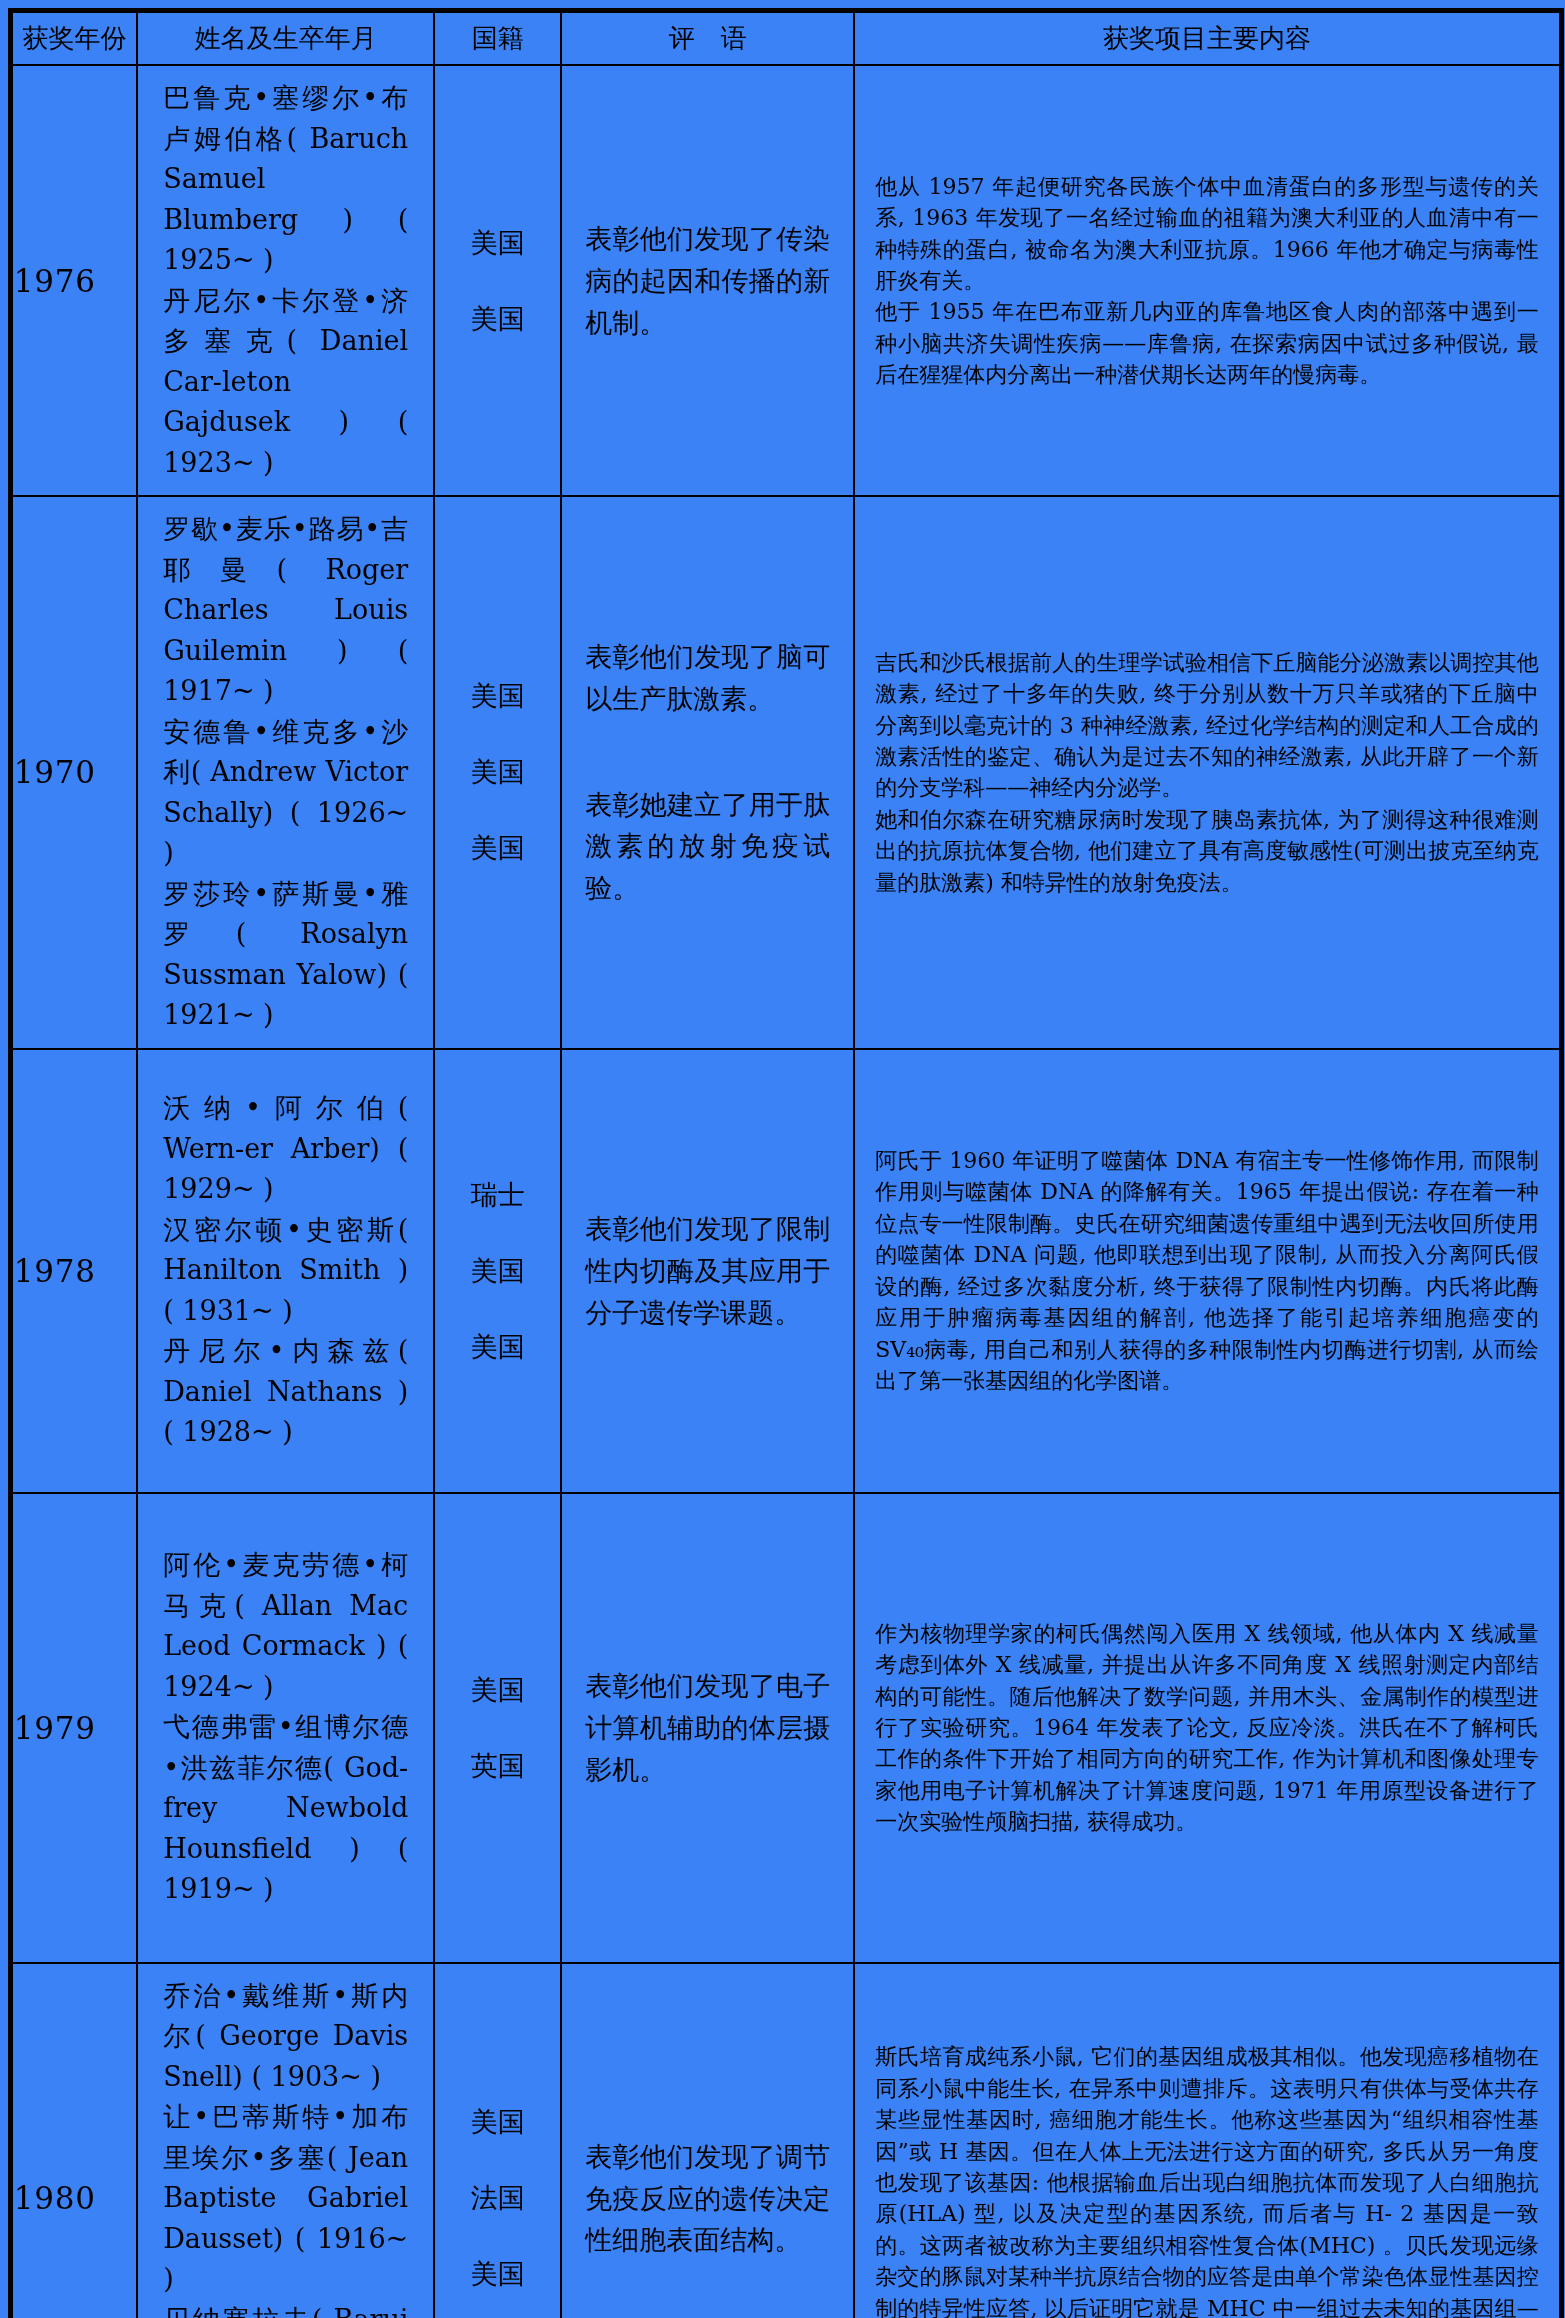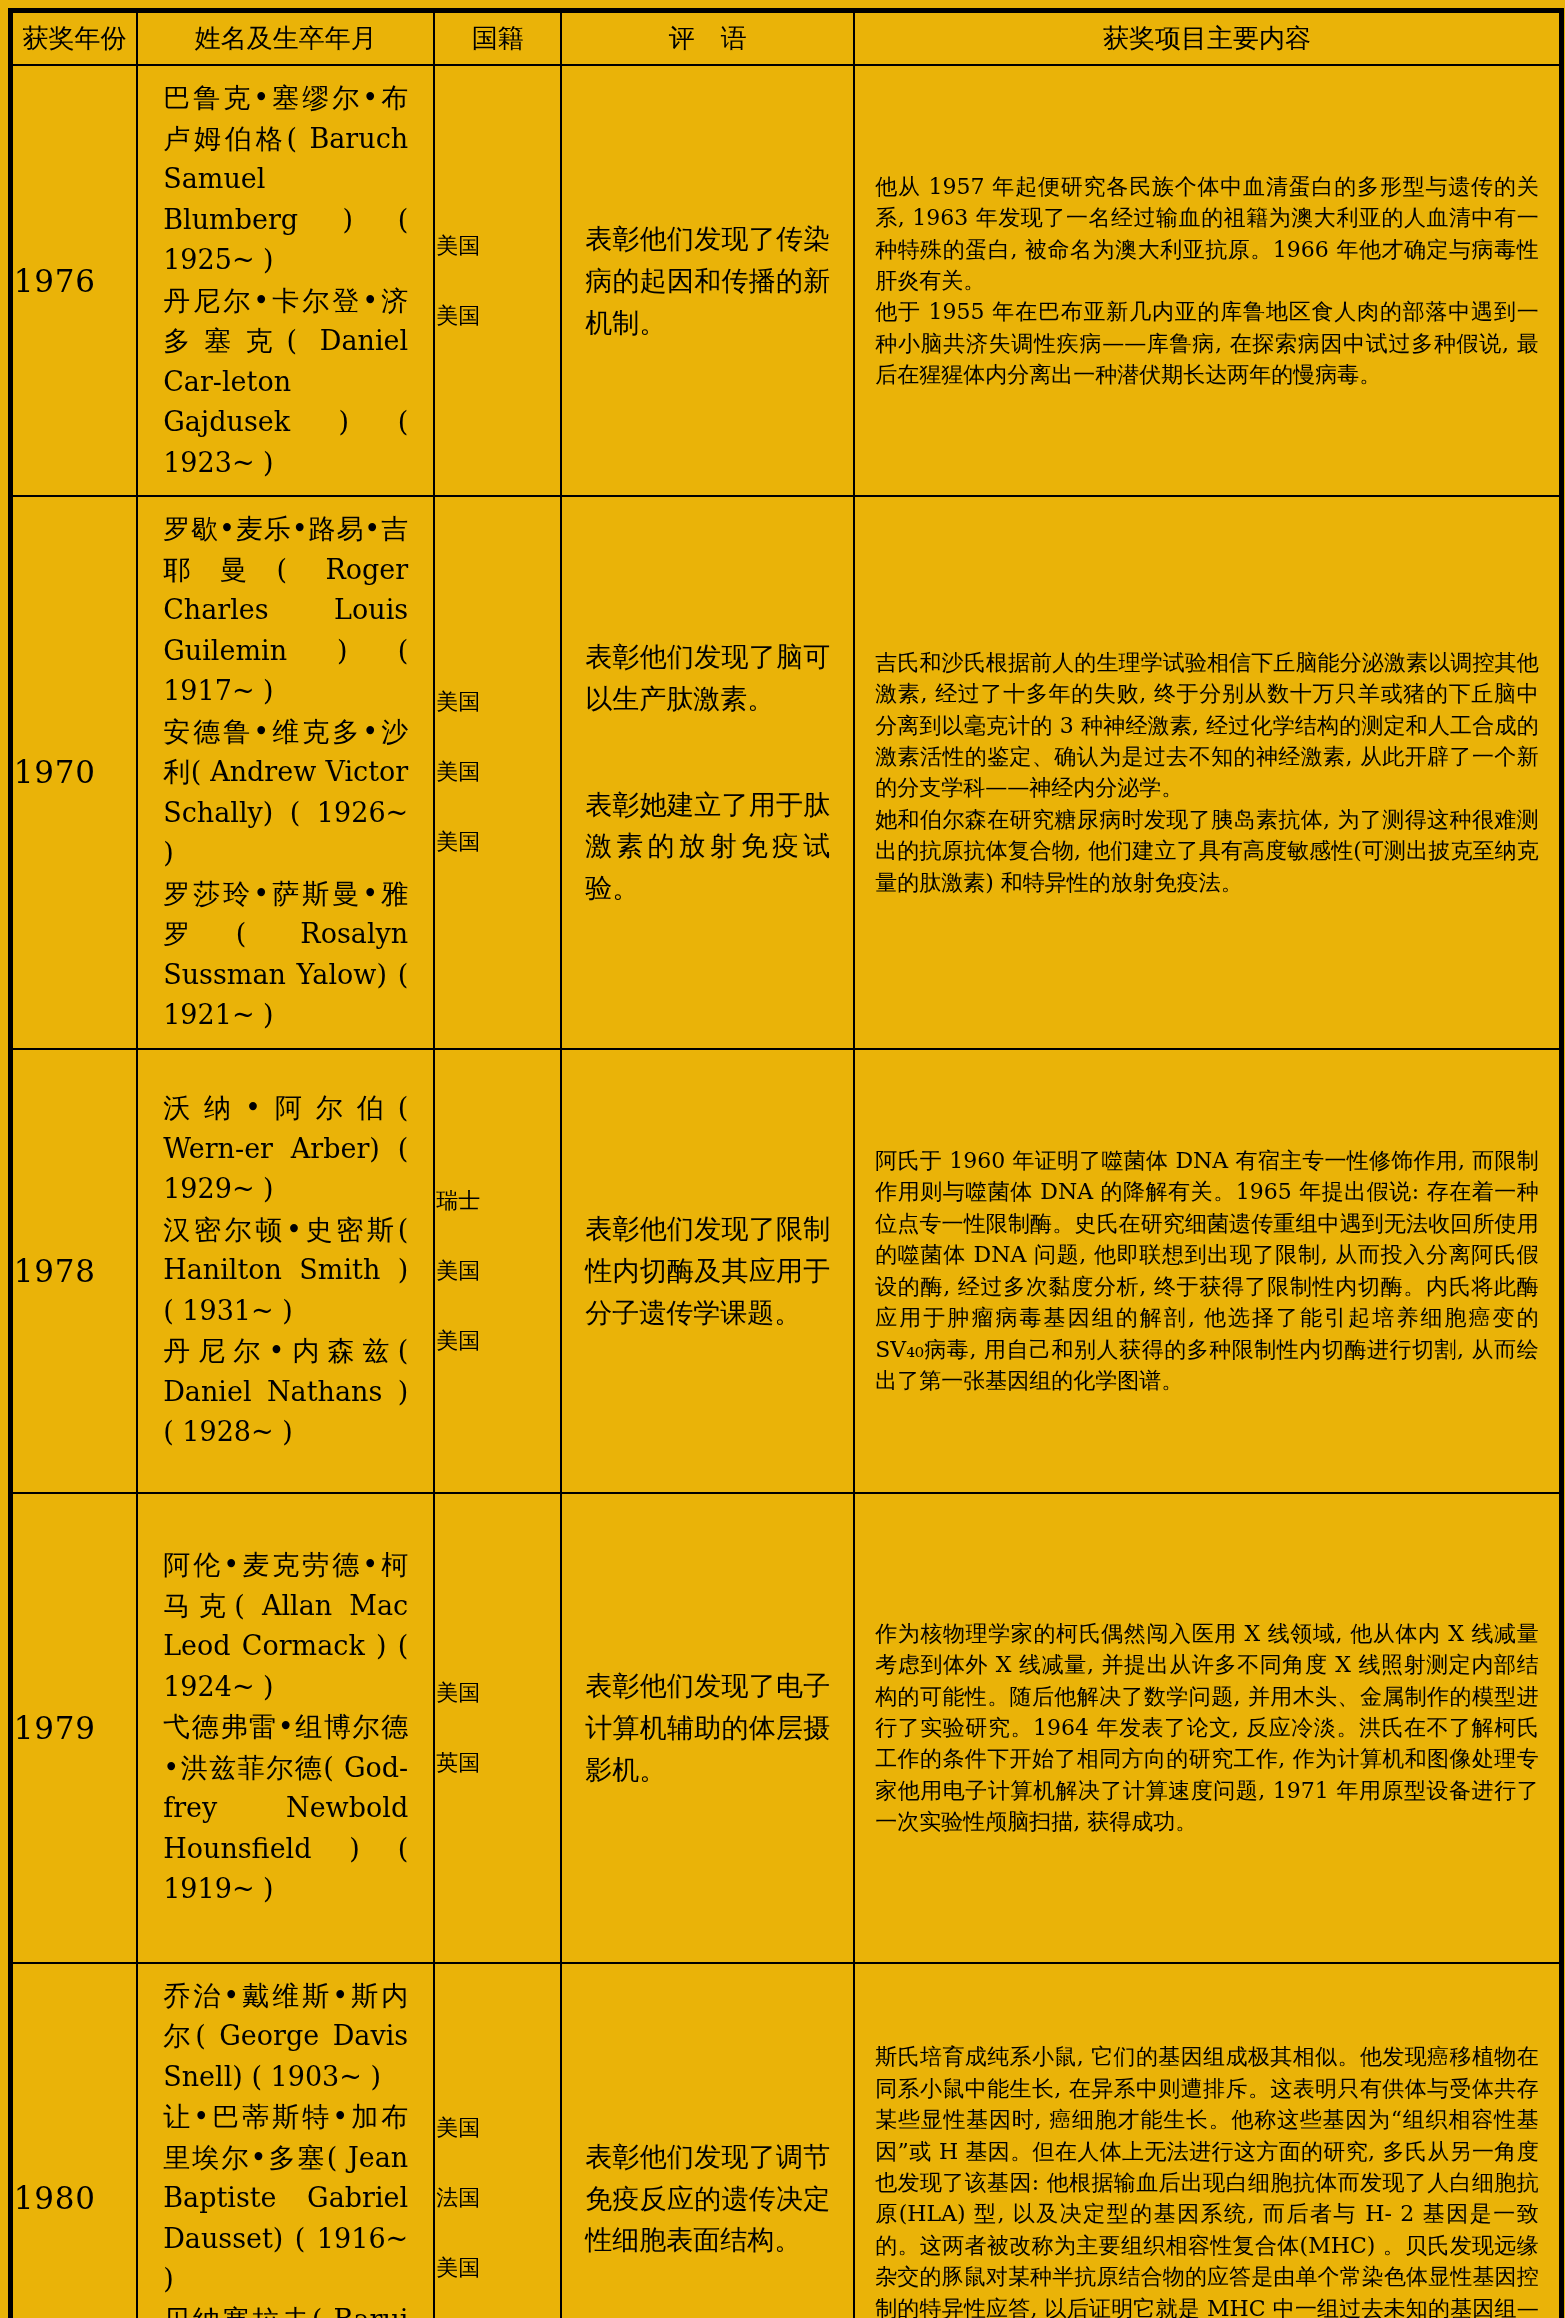--- a/index.html
+++ b/index.html
@@ -1,32 +1,32 @@
 <!DOCTYPE html>
 <html style="font-size:12.3px"><head>
 <meta charset="utf-8">
 <style>
   html,body{margin:0;padding:0;background:#ffffff;}
   .page{
     width:1566px;height:2319px;box-sizing:border-box;
-    background:#eab308;padding:7.7px;
+    background:#3b82f6;padding:7.7px;
     font-family:"DejaVu Serif","Liberation Serif",serif;color:#000;
   }
   table.awards{
     border-collapse:collapse;table-layout:fixed;
     width:1550px;height:2300px;
     border:5.4px solid #000;
   }
   th,td{border:2.3px solid #000;box-sizing:border-box;overflow:hidden;}
   thead tr{height:55px;}
   th{font-weight:normal;font-size:26px;text-align:center;vertical-align:middle;padding:0 3.1px;}
   td.year{font-size:31px;vertical-align:middle;letter-spacing:0.8px;}
   td.names{font-size:27px;vertical-align:middle;padding:12px 25px;text-align:justify;line-height:1.5;}
   .name-entry{text-align:justify;}
-  td.nat{font-size:22px;vertical-align:middle;}
+  td.nat{font-size:27px;text-align:center;vertical-align:middle;}
   .nat-entry{margin:40px 0;}
   td.cite{font-size:27px;vertical-align:middle;padding:12px 23px;text-align:justify;line-height:1.55;}
   .cite-p + .cite-p{margin-top:64px;}
   td.desc{font-size:22px;vertical-align:middle;padding:18.5px 20px;text-align:justify;line-height:1.43;}
   tbody tr.r0{height:430px;}
   tbody tr.r1{height:439px;}
   tbody tr.r2{height:444px;}
   tbody tr.r3{height:470px;}
   tbody tr.r4{height:462px;}
 </style>

